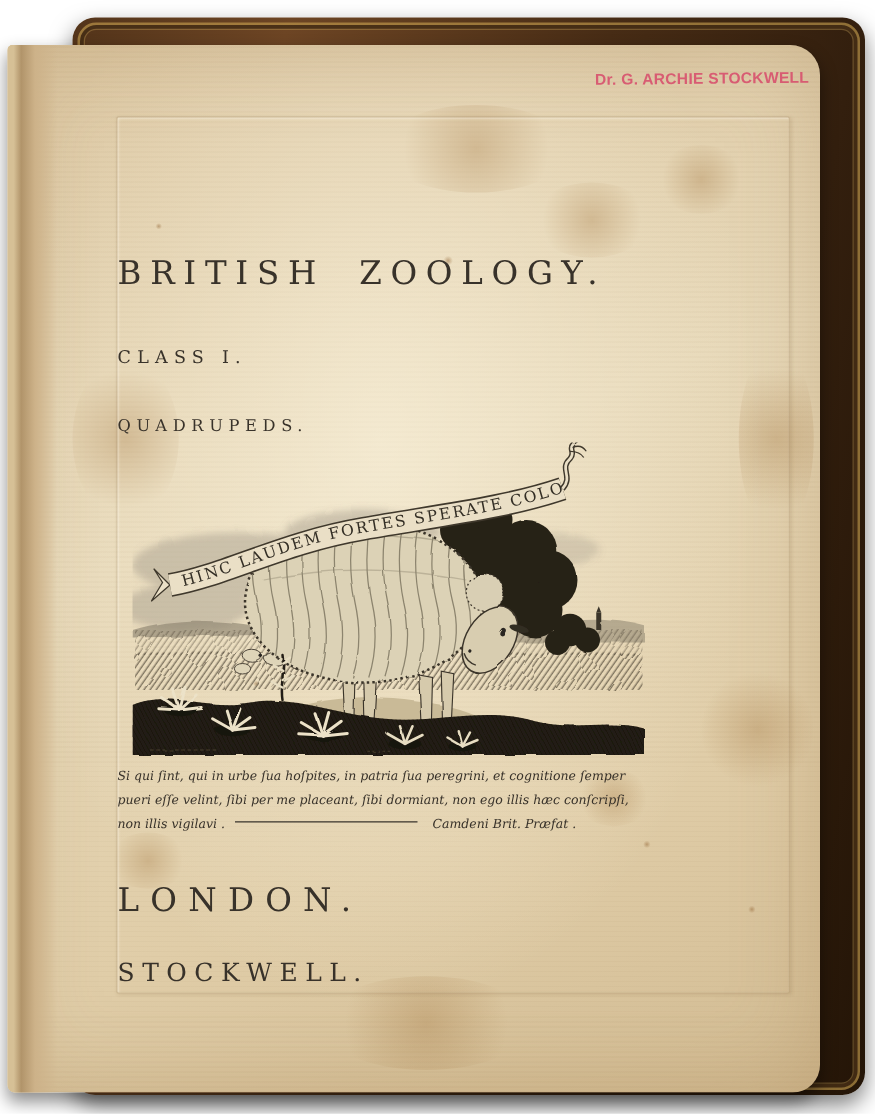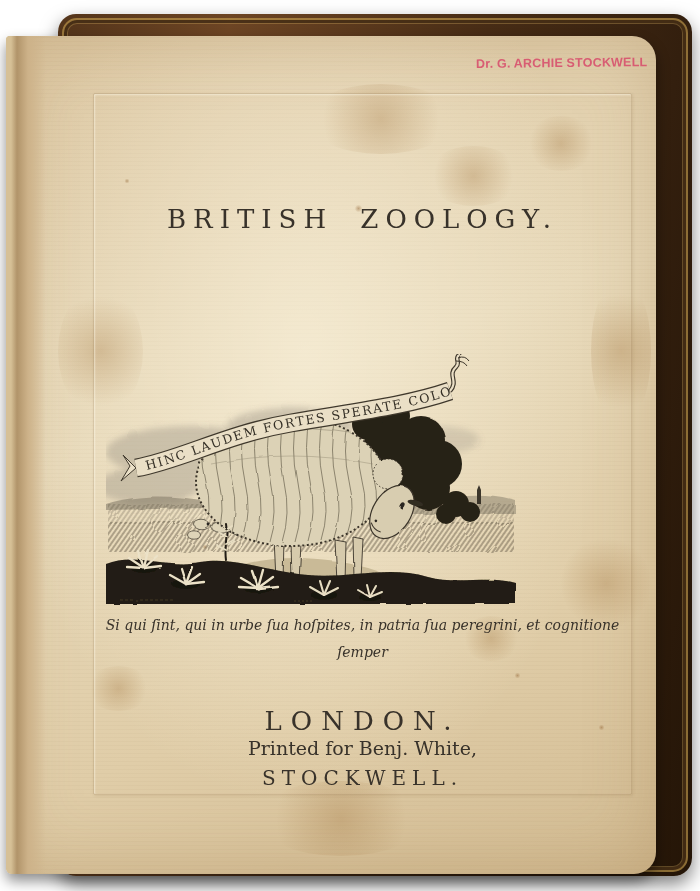--- a/index.html
+++ b/index.html
@@ -25,27 +25,27 @@
     border-radius:4px 0 0 6px;}
   .stain{position:absolute;border-radius:50%;pointer-events:none;}
   .stain.s{background:radial-gradient(circle,rgba(158,113,58,.30),rgba(158,113,58,0) 70%);}
   .stain.f{background:radial-gradient(circle,rgba(138,90,40,.45),rgba(138,90,40,0) 60%);}
   .plate{position:absolute;left:87px;top:57px;width:537px;height:700px;
     border:1px solid rgba(120,90,50,.16);border-radius:2px;
     box-shadow:inset 1px 1px 2px rgba(255,252,240,.5), 1px 1px 3px rgba(120,90,50,.14);}
   .stamp{position:absolute;left:470px;top:20px;white-space:nowrap;
     font-family:"Liberation Sans",sans-serif;font-weight:bold;font-size:12.5px;
     letter-spacing:.2px;color:#d8546f;transform:rotate(-.6deg);opacity:.92;}
-  .plate > div, .plate > h1{position:absolute;left:0;width:100%;text-align:center;margin:0;color:#38322a;}
+  .plate > div, .plate > h1{position:absolute;left:0;width:100%;margin:0;color:#38322a;}
   .title{top:110px;font-size:26px;font-weight:normal;letter-spacing:7px;word-spacing:12px;}
   .class-heading{top:184px;font-size:14px;letter-spacing:5px;}
   .section-heading{top:240px;font-size:13px;letter-spacing:4.5px;}
   .engraving{position:absolute;left:12px;top:260px;width:480px;height:252px;}
   .quote{position:absolute;left:8px;top:518px;width:524px;text-align:left;
-    font-style:italic;font-size:14px;line-height:1.9;color:#332d25;}
+    font-style:italic;font-size:10px;line-height:1.9;color:#332d25;}
   .qdash{display:inline-block;width:146px;border-bottom:1.3px solid #3a342c;
     margin:0 12px 4px 8px;vertical-align:baseline;}
   .city{top:612px;font-size:26px;letter-spacing:9px;}
   .publisher{top:643px;font-size:19px;}
   .year{top:672px;font-size:20px;letter-spacing:6px;}
 </style>
 </head>
 <body>
 
 <div class="scene">
@@ -70,20 +70,22 @@
     <div class="stain f" style="left:508px;top:636px;width:7px;height:7px;"></div>
     <div class="stain f" style="left:196px;top:508px;width:6px;height:6px;"></div>
     <div class="stain f" style="left:592px;top:688px;width:7px;height:7px;"></div>
     <div class="stain f" style="left:118px;top:142px;width:6px;height:6px;"></div>
 
     <div class="stamp">Dr. G. ARCHIE STOCKWELL</div>
 
     <div class="plate">
 
       <h1 class="title">BRITISH ZOOLOGY.</h1>
+      <div class="class-heading">CLASS I.</div>
+      <div class="section-heading">QUADRUPEDS.</div>
 
       <svg class="engraving" viewBox="0 0 480 252">
         <defs>
           <pattern id="hatch" width="4" height="4" patternUnits="userSpaceOnUse" patternTransform="rotate(35)">
             <line x1="1" y1="0" x2="1" y2="4" stroke="#4a4132" stroke-width="1"></line>
           </pattern>
           <pattern id="hatch2" width="3" height="3" patternUnits="userSpaceOnUse" patternTransform="rotate(-28)">
             <line x1="1" y1="0" x2="1" y2="3" stroke="#15110b" stroke-width="1"></line>
           </pattern>
           <filter id="soft" x="-40%" y="-40%" width="180%" height="180%">
@@ -279,21 +281,24 @@
               <path d="M350,7 q8,0 11,5"></path>
           </g>
           <text font-size="12.5" letter-spacing="1.6" fill="#332e25" font-family="DejaVu Serif,serif" dominant-baseline="middle">
             <textPath href="#bannerPath" startOffset="10">HINC LAUDEM FORTES SPERATE COLONI</textPath>
           </text>
         </g>
       </svg>
 
       <div class="quote">
         <div>Si qui ſint, qui in urbe ſua hoſpites, in patria ſua peregrini, et cognitione ſemper</div>
+        <div>pueri eſſe velint, ſibi per me placeant, ſibi dormiant, non ego illis hæc conſcripſi,</div>
+        <div>
+          <span>non illis vigilavi .</span><span class="qdash"></span><span>Camdeni Brit. Præfat .</span>
+        </div>
       </div>
 
       <div class="city">LONDON.</div>
-      <div class="publisher">Printed for Benj. White,</div>
       <div class="year">STOCKWELL.</div>
 
     </div>
   </div>
 </div>
 
 </body></html>

